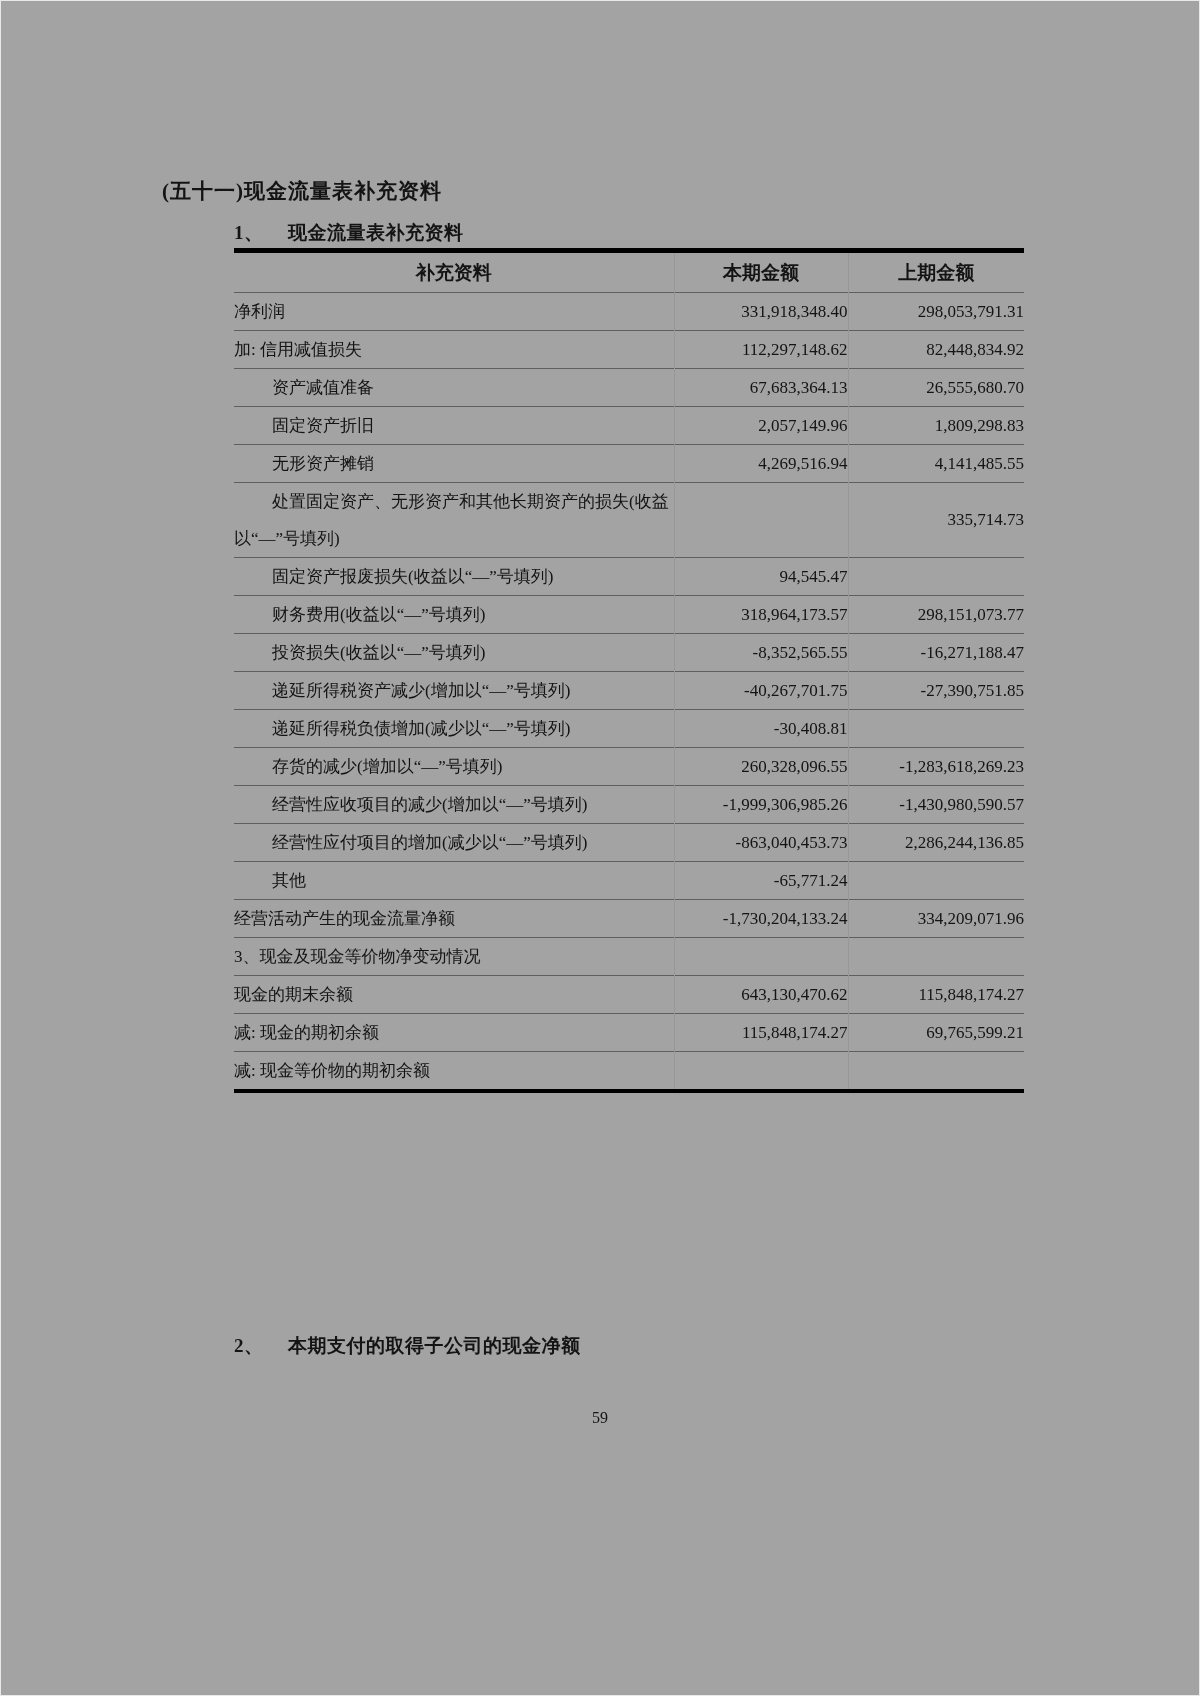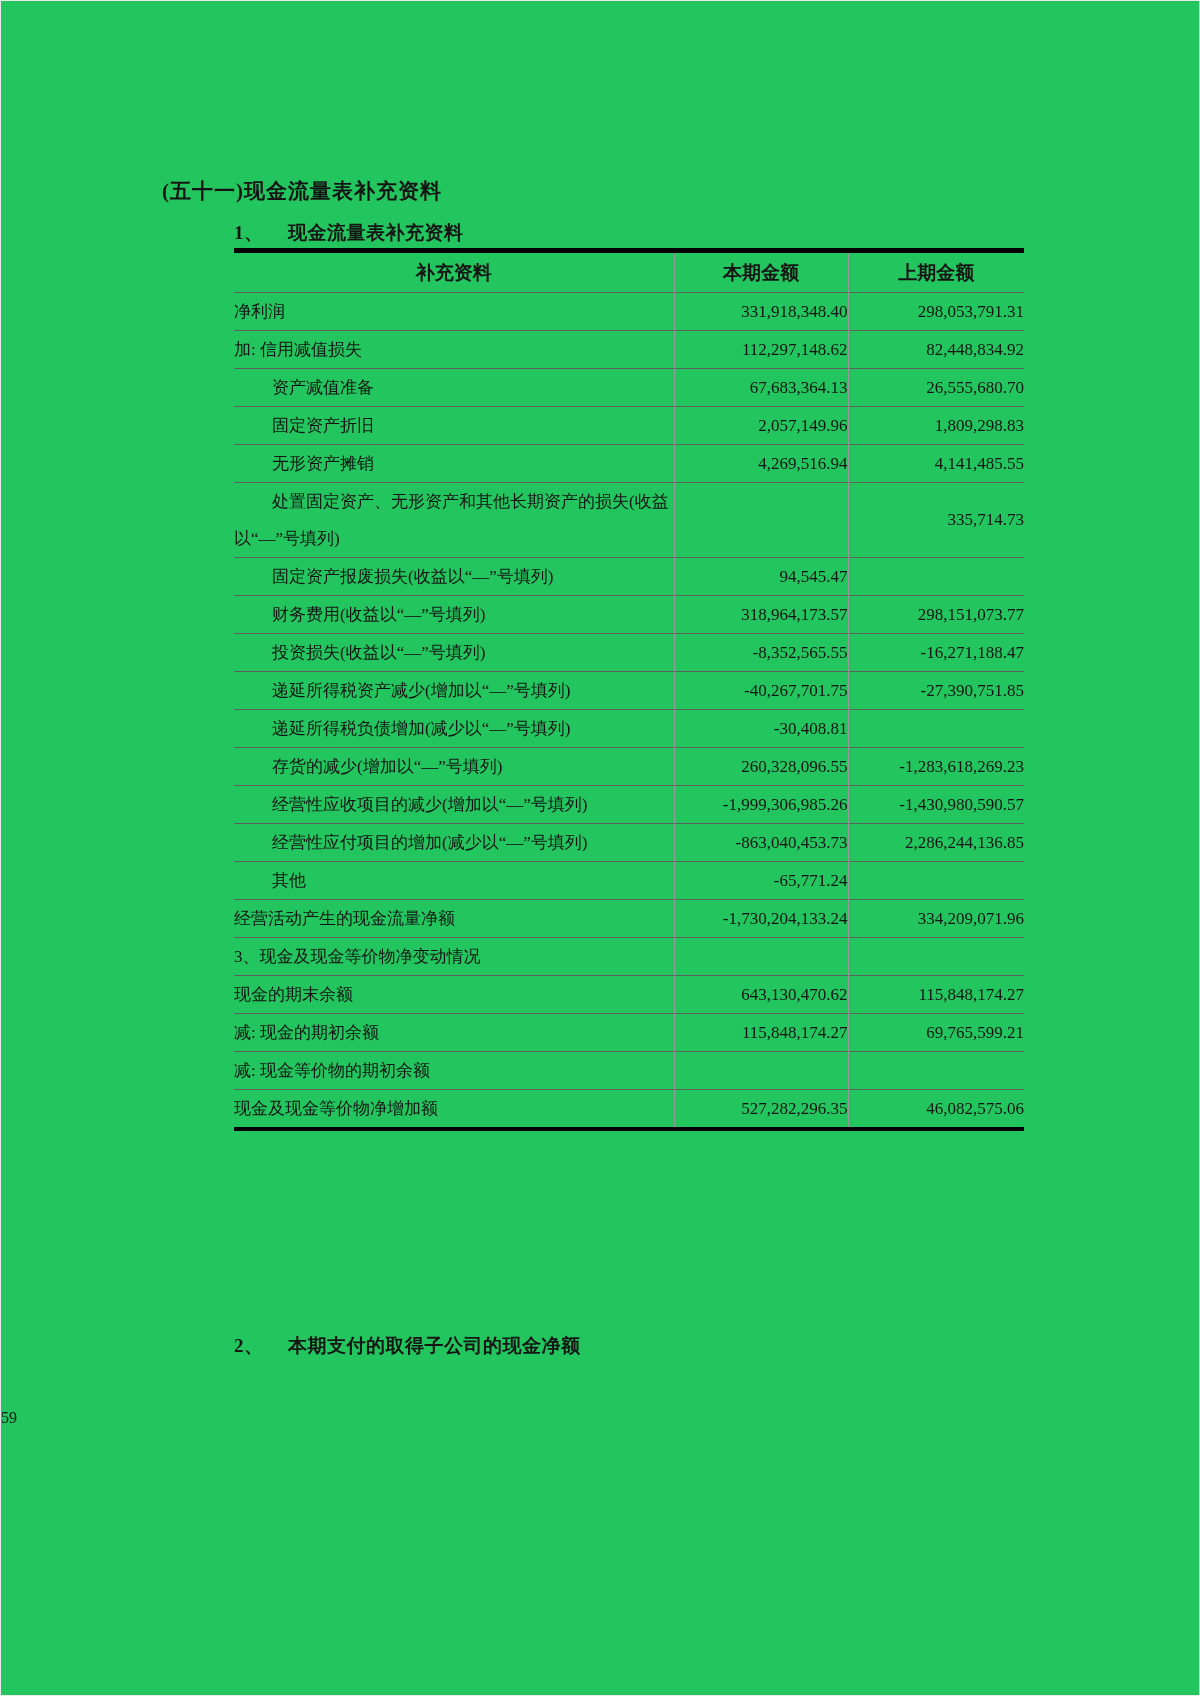--- a/index.html
+++ b/index.html
@@ -1,19 +1,19 @@
 <!DOCTYPE html>
 <html><head>
 <meta charset="utf-8">
 <style>
   html,body{margin:0;padding:0;background:#ffffff;}
   .page{
     position:relative;
     width:1200px;height:1696px;
-    background:#22c55e;
+    background:#a3a3a3;
     border:1px solid #e9e9e9;
     box-sizing:border-box;
     font-family:"Liberation Serif","DejaVu Serif",serif;
     color:#141414;
     overflow:hidden;
   }
   .section-title{
     position:absolute;left:161px;top:176px;
     font-size:21px;font-weight:bold;letter-spacing:1px;
   }
@@ -46,21 +46,21 @@
     line-height:37px;
   }
   td.c1.indent{text-indent:38px;margin-left:20px;}
   td.c2,td.c3{
     font-size:17px;text-align:right;line-height:20px;
   }
   td.c2{padding-right:14px;}
   td.c3{padding-right:6px;}
   .page-number{
     position:absolute;left:0;right:0;top:1408px;
-    text-align:left;font-size:16px;
+    text-align:center;font-size:16px;
   }
 </style>
 </head>
 <body>
 
 <div class="page">
 
   <div class="section-title">(五十一)现金流量表补充资料</div>
 
   <div class="subhead subhead-1">
@@ -198,25 +198,20 @@
     <td class="c3">69,765,599.21</td>
   </tr>
 
 
   <tr>
     <td class="c1">减: 现金等价物的期初余额</td>
     <td class="c2"></td>
     <td class="c3"></td>
   </tr>
 
-  <tr>
-    <td class="c1">现金及现金等价物净增加额</td>
-    <td class="c2">527,282,296.35</td>
-    <td class="c3">46,082,575.06</td>
-  </tr>
 </tbody>
   </table>
 
   <div class="subhead subhead-2">
     <span class="hnum">2、</span><span>本期支付的取得子公司的现金净额</span>
   </div>
 
   <div class="page-number">59</div>
 
 </div>

